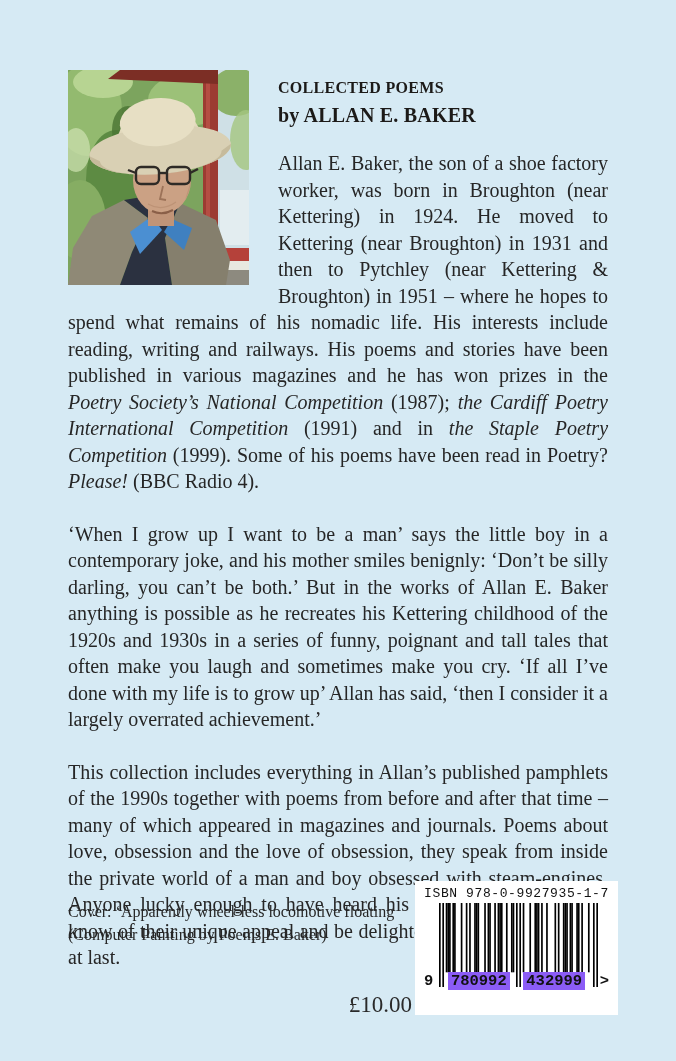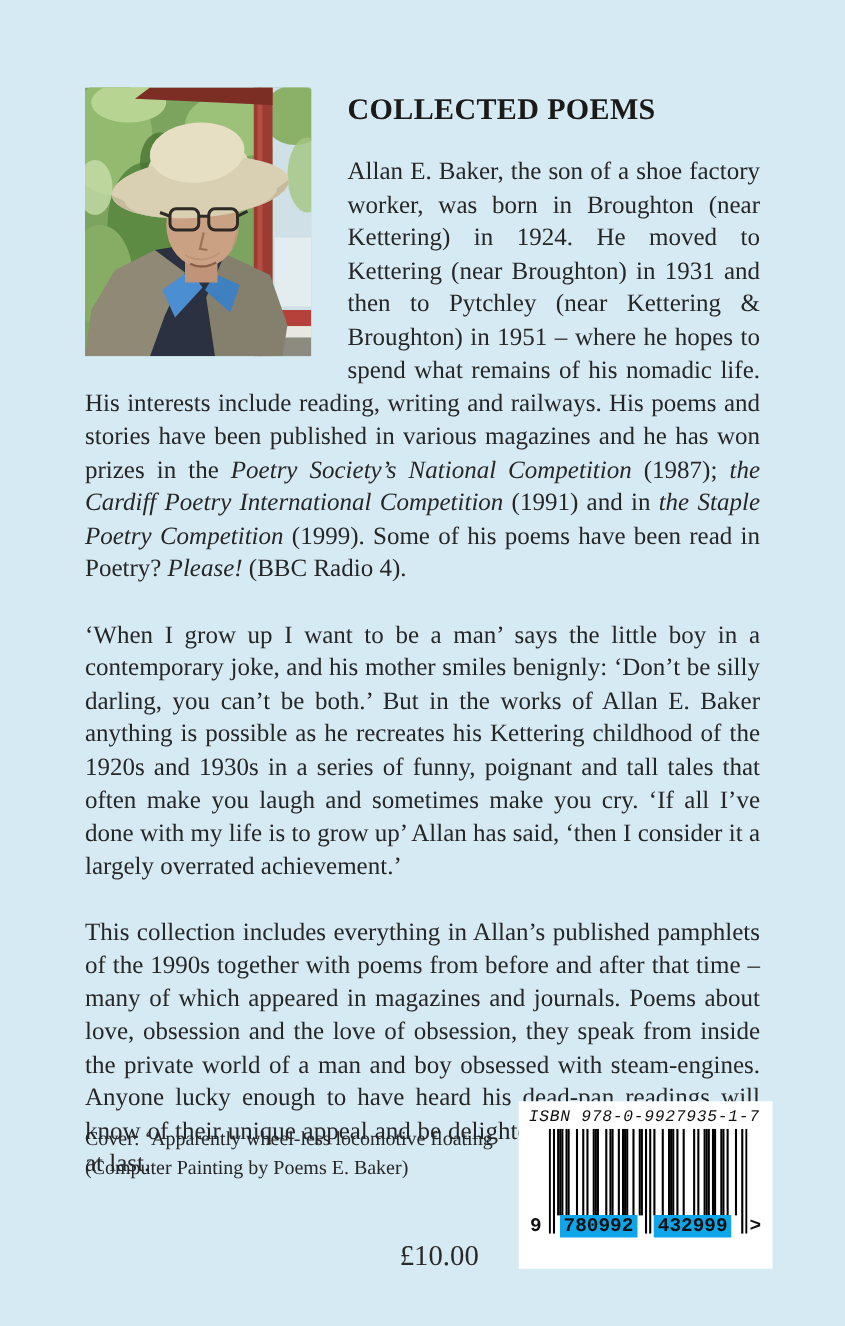--- a/index.html
+++ b/index.html
@@ -11,63 +11,63 @@
     color:#262626;
     overflow:hidden;
   }
   .content{position:absolute;left:68px;top:70px;width:540px;}
   .photo{
     float:left;width:181px;height:215px;
     margin:0 29px 18px 0;
   }
   .photo svg{display:block;width:181px;height:215px;}
   .title{
-    font-size:24px;font-weight:bold;color:#1c1a18;
+    font-size:16px;font-weight:bold;color:#1c1a18;
     margin:4px 0 0 0;line-height:28px;letter-spacing:0.3px;
   }
   .byline{
     font-size:20px;font-weight:bold;color:#1c1a18;
     margin:0 0 0 0;line-height:26px;letter-spacing:0.2px;
   }
   .para{
     font-size:20px;line-height:26.5px;
     text-align:justify;margin:0 0 26px 0;
   }
   .para.first{margin-top:22px;}
   .it{font-style:italic;}
   .cover-note{
     position:absolute;left:68px;top:901px;
     font-size:16px;line-height:22.5px;color:#262626;
   }
   .price{
-    position:absolute;left:278px;top:992px;width:105px;
+    position:absolute;left:307px;top:992px;width:105px;
     text-align:right;font-size:23px;color:#2a2a2a;
   }
   .barcode-box{
     position:absolute;left:415px;top:881px;
     width:203px;height:134px;background:#ffffff;
     box-sizing:border-box;padding:5px 8px 6px 8px;
   }
   .isbn-line{
     font-family:"Liberation Mono", monospace;
     font-size:13px;letter-spacing:0.6px;
-    white-space:nowrap;color:#111;font-style:italic;
+    text-align:center;white-space:nowrap;color:#111;
   }
   .bars{
     height:84px;margin:2px 12px 0 16px;
   }
   .bars svg{display:block;width:100%;height:100%;}
   .digits-row{
     position:relative;
     display:flex;justify-content:space-between;align-items:flex-end;
     margin-top:-15px;
     font-family:"Liberation Mono", monospace;
     font-size:15.5px;font-weight:bold;color:#111;
   }
-  .digits-row .grp{background:#0ea5e9;padding:0 3px;}
+  .digits-row .grp{background:#8b5cf6;padding:0 3px;}
   .digits-row .edge{background:transparent;padding:0 1px;}
 </style>
 </head>
 <body>
 
 <div class="page">
 
   <div class="content">
 
     <div class="photo">
@@ -121,20 +121,21 @@
           <line x1="122" y1="103" x2="130" y2="99"></line>
         </g>
 
         <path d="M95,116 l-3,13 l6,1" stroke="#9c7258" stroke-width="1.8" fill="none"></path>
         <path d="M84,141 q10,5 21,-1" stroke="#8a5f48" stroke-width="2" fill="none"></path>
         <path d="M80,134 q14,8 28,-2" stroke="#b98e72" stroke-width="1.2" fill="none" opacity="0.8"></path>
       </svg>
     </div>
 
     <h1 class="title">COLLECTED POEMS</h1>
+    <h2 class="byline">by ALLAN E. BAKER</h2>
 
     <p class="para first"><span>Allan E. Baker, the son of a shoe factory worker, was born in Broughton (near Kettering) in 1924. He moved to Kettering (near Broughton) in 1931 and then to Pytchley (near Kettering &amp; Broughton) in 1951 – where he hopes to spend what remains of his nomadic life. His interests include reading, writing and railways. His poems and stories have been published in various magazines and he has won prizes in the </span><span class="it">Poetry Society’s National Competition</span><span> (1987); </span><span class="it">the Cardiff Poetry International Competition</span><span> (1991) and in </span><span class="it">the Staple Poetry Competition</span><span> (1999). Some of his poems have been read in Poetry? </span><span class="it">Please!</span><span> (BBC Radio 4).</span></p>
 
     <p class="para">‘When I grow up I want to be a man’ says the little boy in a contemporary joke, and his mother smiles benignly: ‘Don’t be silly darling, you can’t be both.’ But in the works of Allan E. Baker anything is possible as he recreates his Kettering childhood of the 1920s and 1930s in a series of funny, poignant and tall tales that often make you laugh and sometimes make you cry. ‘If all I’ve done with my life is to grow up’ Allan has said, ‘then I consider it a largely overrated achievement.’</p>
 
     <p class="para">This collection includes everything in Allan’s published pamphlets of the 1990s together with poems from before and after that time – many of which appeared in magazines and journals. Poems about love, obsession and the love of obsession, they speak from inside the private world of a man and boy obsessed with steam-engines. Anyone lucky enough to have heard his dead-pan readings will know of their unique appeal and be delighted to see them collected at last.</p>
 
   </div>
 
   <div class="cover-note">

